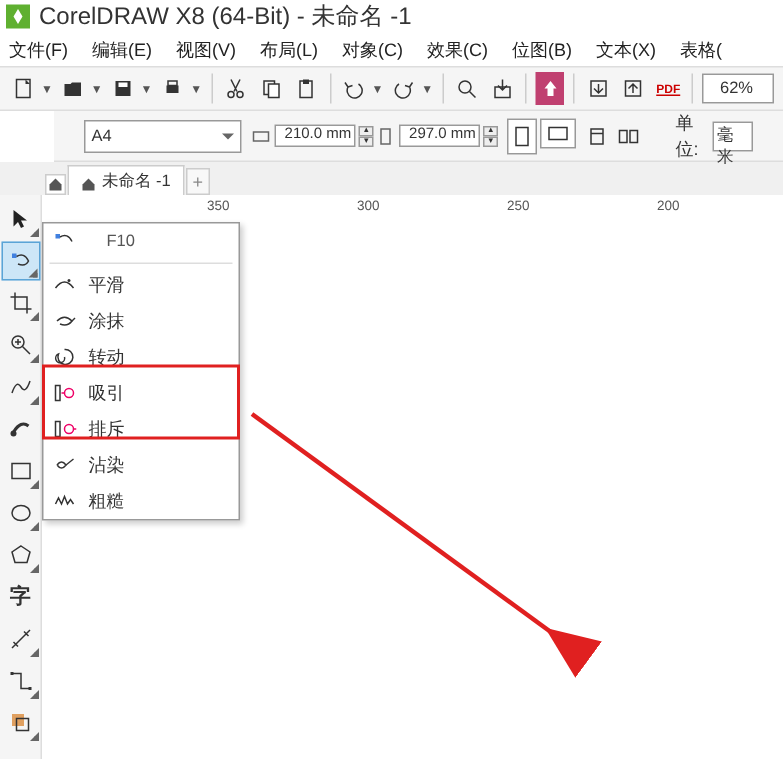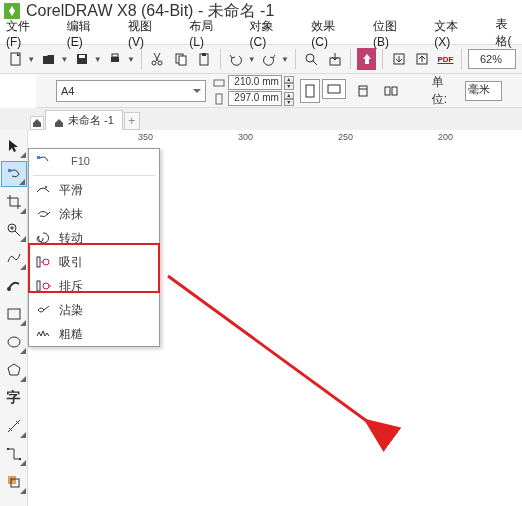--- a/index.html
+++ b/index.html
@@ -3,34 +3,34 @@
 <meta charset="utf-8">
 <style>
 * { margin: 0; padding: 0; box-sizing: border-box; font-family: "Microsoft YaHei", sans-serif; }
 body { background: #fff; width: 522px; height: 506px; overflow: hidden; font-size: 12px; color: #333; }
 
 .titlebar { height: 22px; background: #fff; display: flex; align-items: center; padding: 2px 4px; gap: 6px; }
 .logo { width: 16px; height: 16px; background: #5fb030; display: flex; align-items: center; justify-content: center; }
 .logo svg { width: 10px; height: 10px; }
 .title-text { font-size: 16px; color: #333; }
 
-.menubar { height: 22px; display: flex; align-items: center; padding: 0 6px; gap: 32px; background: #fff; }
+.menubar { height: 22px; display: flex; align-items: center; padding: 0 6px; gap: 16px; background: #fff; }
 .menubar span { font-size: 12px; color: #222; cursor: default; }
 
 .toolbar1 { height: 30px; display: flex; align-items: center; padding: 2px 6px; gap: 4px; background: #f5f5f5; border-top: 1px solid #ddd; border-bottom: 1px solid #ddd; }
 .tbtn { width: 22px; height: 22px; display: flex; align-items: center; justify-content: center; color: #333; text-decoration: underline; }
 .tbtn svg { width: 14px; height: 14px; }
 .sep { width: 1px; height: 20px; background: #ccc; margin: 0 2px; }
 .drop-arrow { font-size: 8px; margin-left: -2px; color: #555; }
 .zoom-box { width: 48px; height: 20px; border: 1px solid #999; background: #fff; font-size: 11px; padding: 0 13px; display: flex; align-items: center; justify-content: flex-end; }
 
 .toolbar2 { height: 34px; display: flex; align-items: center; padding: 2px 20px; gap: 6px; background: #f5f5f5; border-bottom: 1px solid #ddd; margin-left: 36px; }
 .page-select { width: 150px; height: 22px; border: 1px solid #999; background: #fff; display: flex; align-items: center; padding: 0 4px; font-size: 11px; position: relative; }
 .page-select::after { content: ""; position: absolute; right: 4px; border: 4px solid transparent; border-top-color: #666; top: 8px; }
-.dim-box { display: flex; flex-direction: column; gap: 1px; }
+.dim-box { display: flex; gap: 1px; }
 .dim-row { display: flex; align-items: center; gap: 2px; }
 .dim-input { width: 54px; height: 15px; border: 1px solid #999; background: #fff; font-size: 10px; padding: 0 2px; text-align: right; }
 .dim-icon { width: 14px; height: 14px; display: flex; align-items: center; justify-content: center; }
 .spinner { width: 10px; display: flex; flex-direction: column; }
 .spinner div { width: 10px; height: 7px; border: 1px solid #999; background: #eee; font-size: 6px; text-align: center; line-height: 5px; }
 .orient-group { display: flex; gap: 2px; }
 .orient-btn { width: 20px; height: 24px; border: 1px solid #999; background: #fff; display: flex; align-items: center; justify-content: center; }
 .orient-btn.landscape { width: 24px; height: 20px; }
 .unit-label { font-size: 12px; color: #333; }
 .unit-select { width: 37px; height: 20px; border: 1px solid #999; background: #fff; font-size: 11px; padding: 0 2px; }

